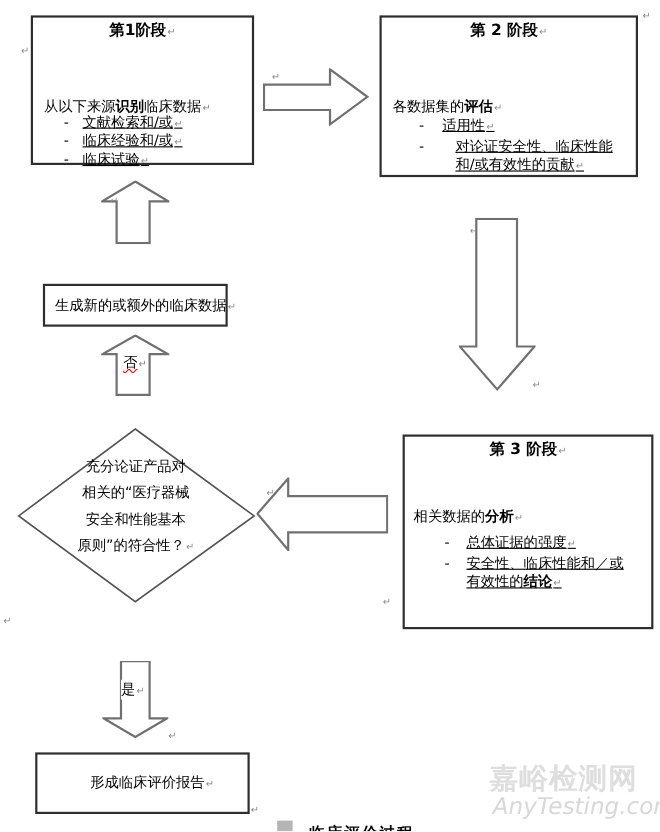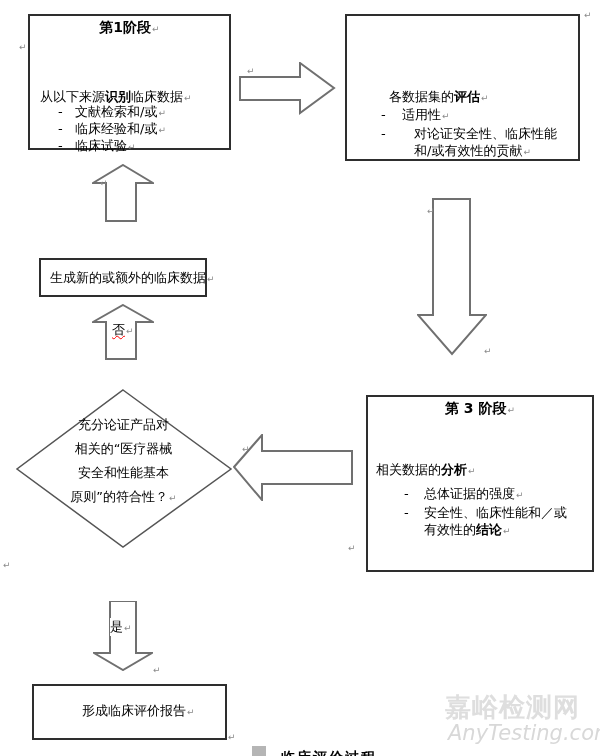--- a/index.html
+++ b/index.html
@@ -6,21 +6,21 @@
   .page{
     position:relative;width:600px;height:756px;background:#ffffff;
     font-family:"DejaVu Sans",sans-serif;color:#000;overflow:hidden;
   }
   .box{position:absolute;border:2px solid #2e2e2e;background:#fff;box-sizing:border-box;}
   .title{position:absolute;left:0;right:0;top:3px;text-align:center;font-weight:bold;font-size:14px;}
   .intro{position:absolute;font-size:13px;white-space:nowrap;}
   .bullets{position:absolute;font-size:13px;}
   .brow{display:flex;align-items:flex-start;}
   .dash{flex:0 0 auto;}
-  .btxt{display:inline-block;}
+  .btxt{display:inline-block;text-decoration:underline;}
   .arrow{position:absolute;}
   .lbl{position:absolute;font-size:13px;background:#fff;}
   .no-underline{text-decoration:underline wavy #ff0000;text-decoration-thickness:1px;}
   .rm{font-size:9px;color:#8a8a8a;margin-left:1px;font-weight:normal;}
   .pm{position:absolute;font-size:9px;color:#8a8a8a;}
   .diamond-text{position:absolute;left:51px;top:413px;width:145px;text-align:center;
     font-size:13px;line-height:24px;}
   .wm1{position:absolute;left:445px;top:690px;font-size:26px;font-weight:bold;
     color:#dedede;letter-spacing:1px;white-space:nowrap;}
   .wm2{position:absolute;left:448px;top:721px;font-size:21px;font-style:italic;
@@ -54,21 +54,22 @@
     </div>
   </div>
 
   <div class="arrow" style="left:239px;top:62px;">
     <svg width="97" height="53">
         <polygon points="1,15 61,15 61,1 95,26 61,51 61,38 1,38" fill="#ffffff" stroke="#707070" stroke-width="2"></polygon>
       </svg>
   </div>
 
   <div class="box" style="left:345px;top:14px;width:235px;height:147px;">
-    <div class="intro" style="left:10px;top:72px;margin-left:32px;"><span>各数据集的</span><b>评估</b><span></span><span class="rm">↵</span></div>
+    <div class="title"><span>第 2 阶段</span><span class="rm">↵</span></div>
+    <div class="intro" style="left:10px;top:72px;"><span>各数据集的</span><b>评估</b><span></span><span class="rm">↵</span></div>
     <div class="bullets" style="left:34px;top:90px;line-height:17px;">
       <div class="brow">
           <span class="dash" style="width:21px;">-</span>
           <span class="btxt"><span>适用性</span><span class="rm">↵</span></span>
         </div>
       <div class="brow">
           <span class="dash" style="width:21px;">-</span>
           <span class="btxt" style="width:158px;margin-left:12px;"><span>对论证安全性、临床性能和/或有效性的贡献</span><span class="rm">↵</span></span>
         </div>
     </div>

